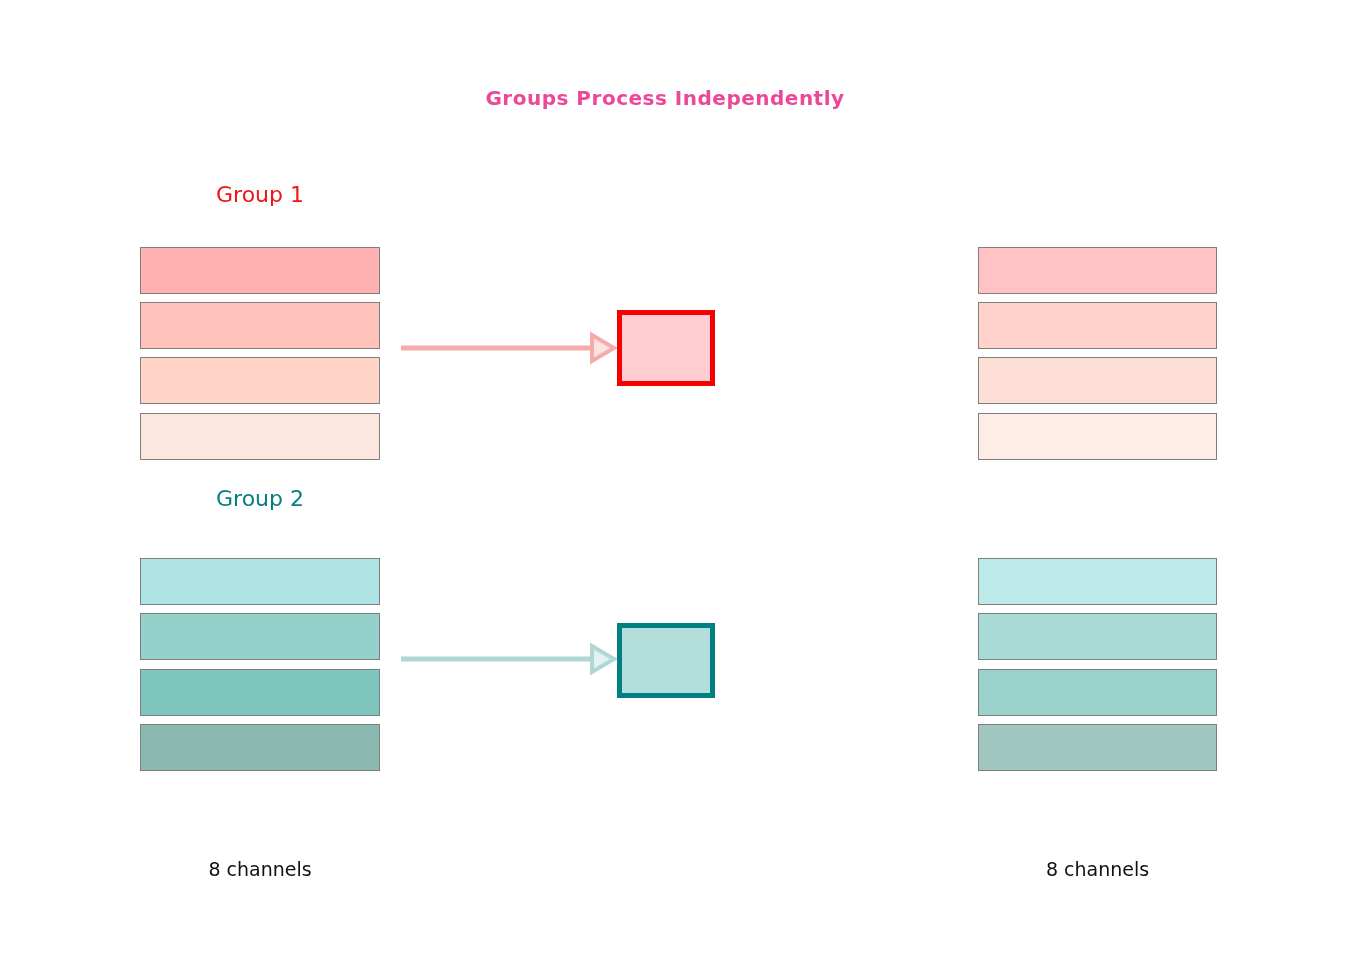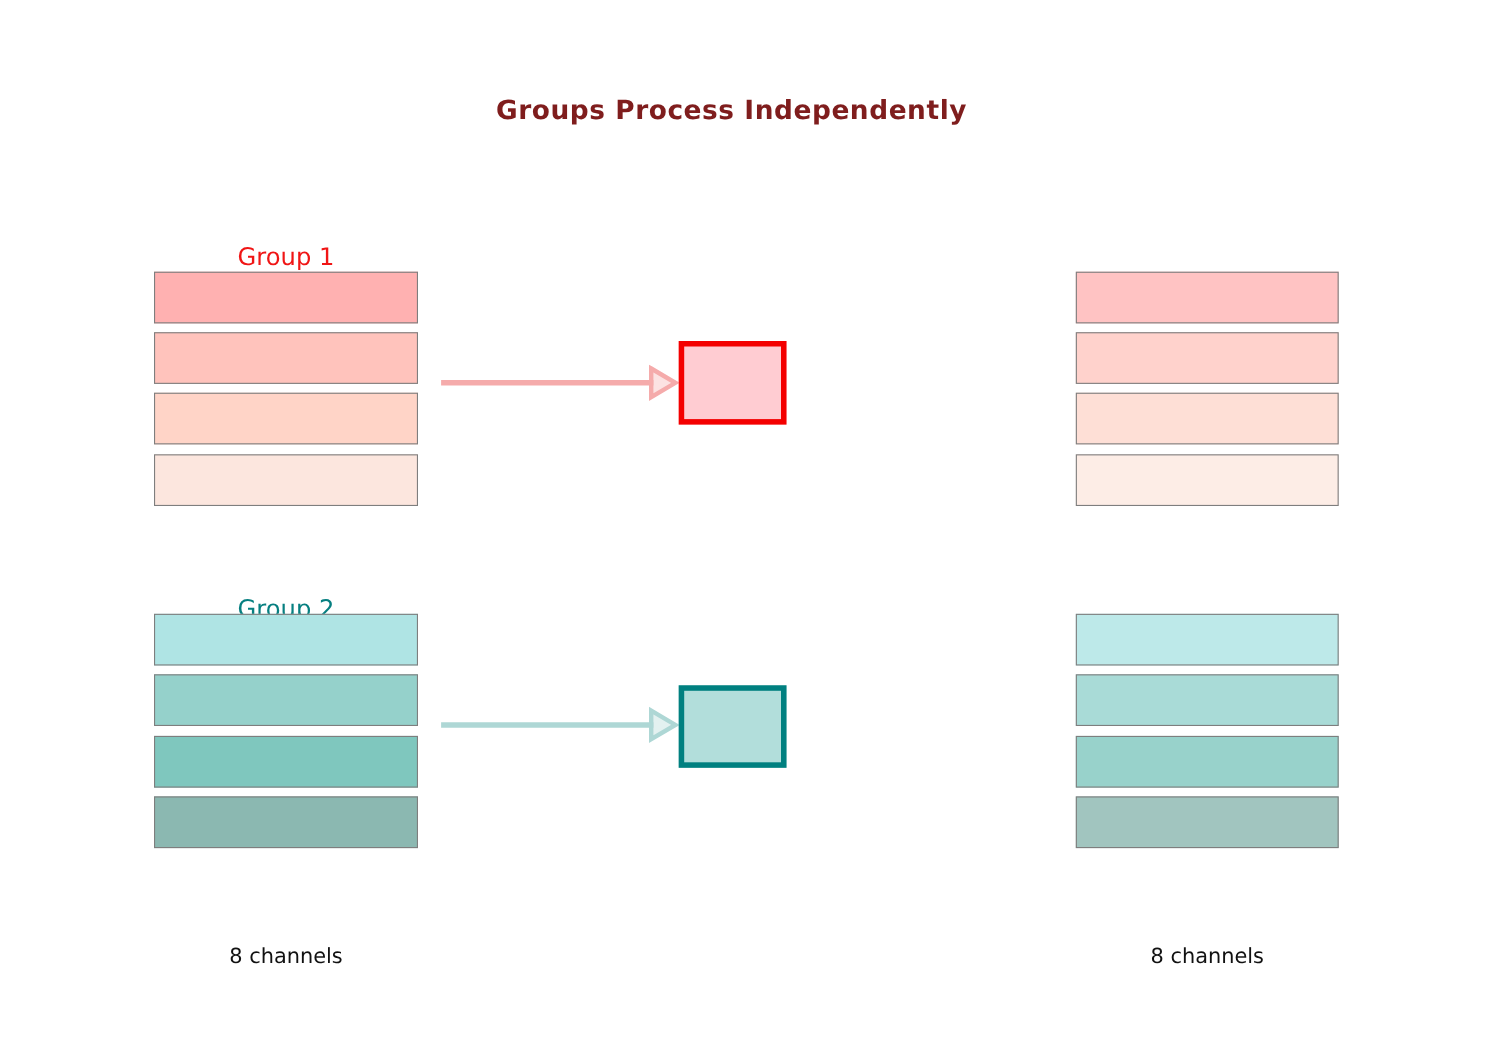--- a/index.html
+++ b/index.html
@@ -2,28 +2,28 @@
 <html><head>
 <meta charset="utf-8">
 <style>
   html,body{margin:0;padding:0;background:#fff;}
   .canvas{
     position:relative;width:1355px;height:955px;background:#ffffff;overflow:hidden;
     font-family:"DejaVu Sans","Liberation Sans",sans-serif;
   }
   .title{
     position:absolute;left:0;top:86px;width:1330px;text-align:center;
-    font-size:24px;font-weight:bold;color:#7f1d1d;letter-spacing:.5px;
+    font-size:20px;font-weight:bold;color:#ec4899;letter-spacing:.5px;
   }
   .group-label{
     position:absolute;left:140px;width:240px;text-align:center;
-    font-size:22px;height:30px;line-height:30px;margin-top:40px;
+    font-size:22px;height:30px;line-height:30px;
   }
   .group1-label{top:180px;}
-  .group2-label{top:500px;}
+  .group2-label{top:484px;}
   .bar{
     position:absolute;width:240px;height:47px;
     border:1.5px solid #7e7e7e;box-sizing:border-box;background:#eee;
   }
   .xl{left:140px;}
   .xr{left:978px;width:239px;}
   .y0{top:247px}.y1{top:302px}.y2{top:357px}.y3{top:413px}
   .y4{top:558px}.y5{top:613px}.y6{top:669px}.y7{top:724px}
   .arrow-svg{position:absolute;left:398px;width:220px;height:34px;}
   .arrow1{top:331px;}

